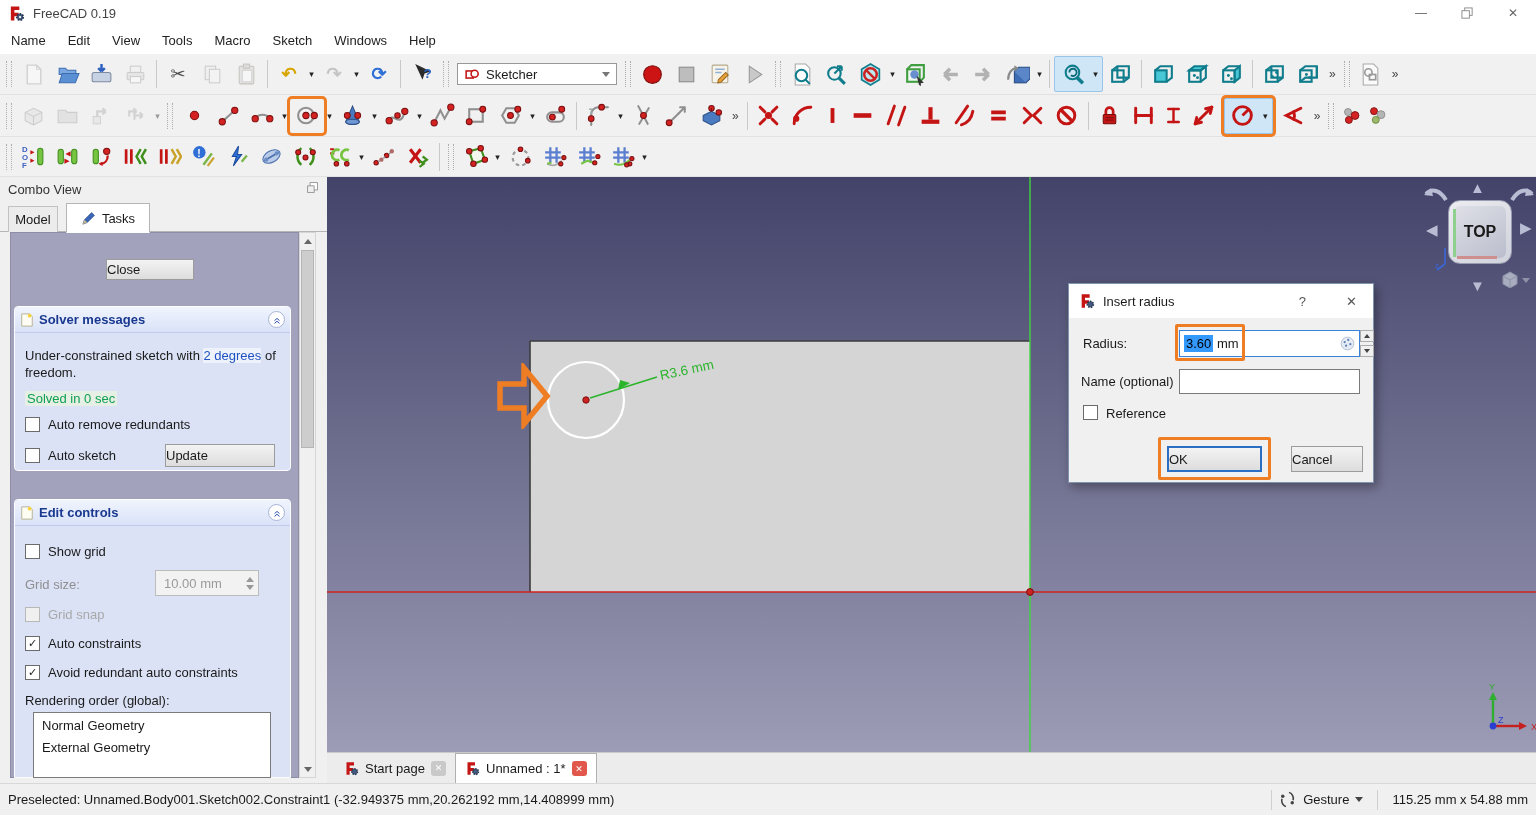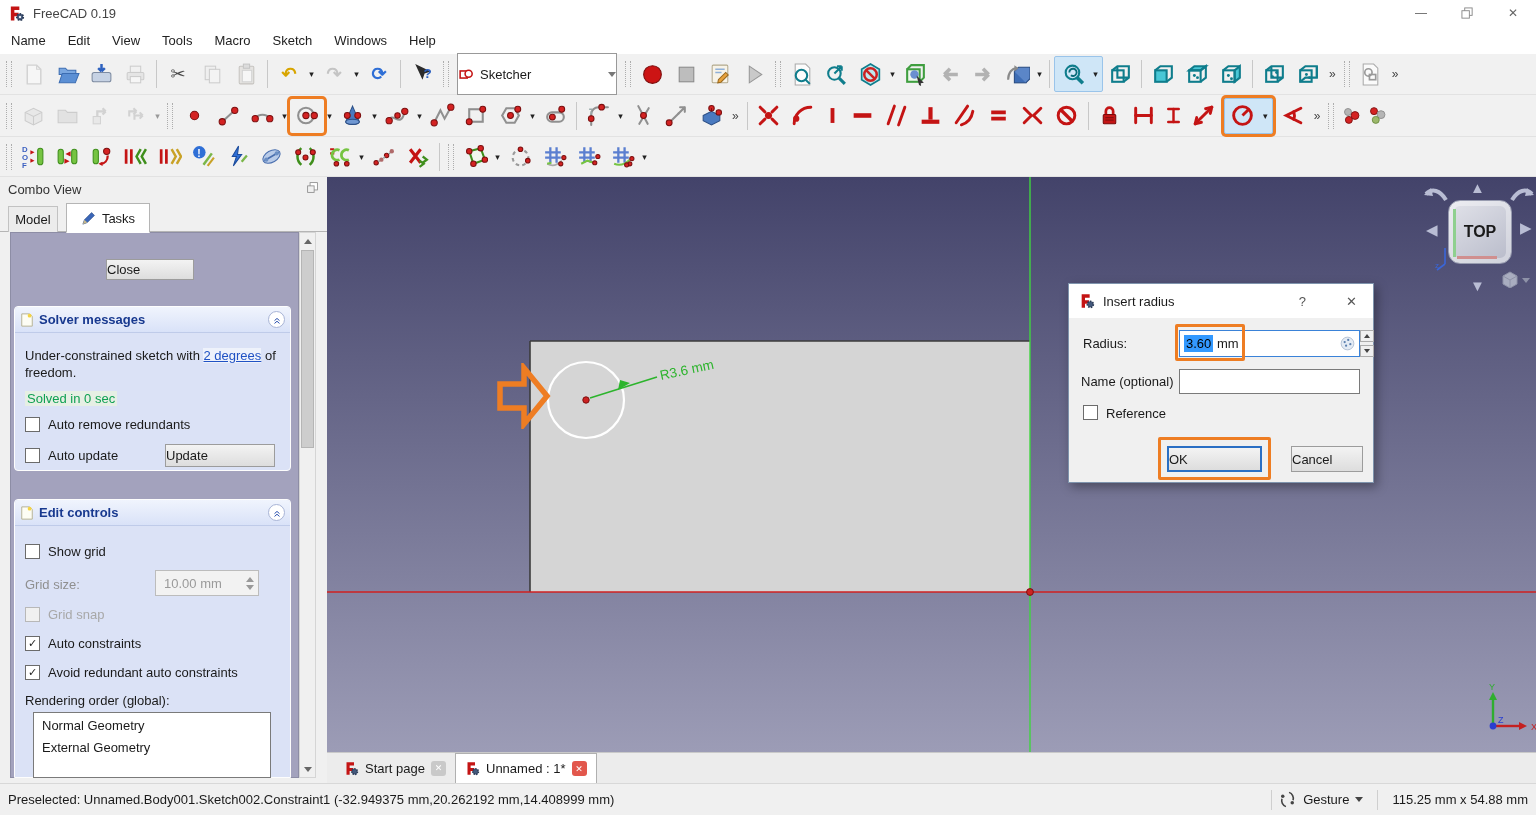--- a/index.html
+++ b/index.html
@@ -28,21 +28,21 @@
 .acttool{background:#cfe6f7;border:1px solid #9ac4ea;border-radius:2px}
 .g18{font-size:18px;line-height:1}
 
 .gs{stroke:#909090;stroke-width:2;fill:none;stroke-linecap:round}
 .rd{fill:#d42222;stroke:#7c0f0f;stroke-width:1}
 .rs{stroke:#c41414;stroke-width:2.8;fill:none;stroke-linecap:round}
 .rf{fill:#c41414}
 .tlo{stroke:#0f7d8c;stroke-width:2;fill:none}
 .gcap{fill:#76c442;stroke:#3f8f1c}
 
-.combo{width:160px;height:42px;background:#fff;border:1px solid #999;display:flex;align-items:center;padding:0 0;gap:5px;margin:0 4px}
+.combo{width:160px;height:22px;background:#fff;border:1px solid #999;display:flex;align-items:center;padding:0 6px;gap:5px;margin:0 4px}
 .tdown{width:0;height:0;border-left:4px solid transparent;border-right:4px solid transparent;border-top:5px solid #555}
 .tup{width:0;height:0;border-left:4px solid transparent;border-right:4px solid transparent;border-bottom:5px solid #555}
 
 #panel{left:0;top:177px;width:327px;height:606px;background:#f0f0f0}
 #panel-content{position:absolute;left:10px;top:55px;width:289px;height:546px;background:#a3a2bd;border:1px solid #8d8da5}
 .sect{position:absolute;left:3px;width:277px;background:#dbe2f6;border:1px solid #fdfdfd;border-radius:4px}
 .sect-h{height:26px;background:linear-gradient(#f0f4fd,#d9e2f8);border-bottom:1px solid #bfcbe9;border-radius:4px 4px 0 0;display:flex;align-items:center;padding:0 5px;gap:5px;font-weight:bold;color:#18398f}
 .coll{margin-left:auto;width:17px;height:17px;border-radius:9px;background:#fff;border:1px solid #a8b4d6;display:flex;align-items:center;justify-content:center}
 .cb{position:absolute;width:15px;height:15px;background:#fff;border:1px solid #6b6b6b;display:flex;align-items:center;justify-content:center;font-size:11px;color:#222;line-height:1}
 .btn{background:linear-gradient(#f3f3f3,#dddddd);border:1px solid #9c9c9c;display:flex;align-items:center;justify-content:flex-start}
@@ -735,27 +735,27 @@
             <circle cx="11" cy="3" r="2.2" fill="#f4d445"></circle>
           </svg>
         <span>Solver messages</span>
         <span class="coll">
             <svg width="10" height="10" viewBox="0 0 16 16">
               <path d="M4 9l4-3.5L12 9M4 13.5L8 10l4 3.5" stroke="#2a4fae" stroke-width="1.6" fill="none"></path>
             </svg>
           </span>
       </div>
       <div class="abs" style="left:10px;top:40px;width:258px;line-height:17px">
-        <span>Under-constrained sketch with </span><span style="color:#2052c4;text-decoration:underline;background:#eef2fb">2 degrees</span><span> of freedom.</span>
+        <span>Under-constrained sketch with </span><span style="color:#2052c4;background:#eef2fb">2 degrees</span><span> of freedom.</span>
       </div>
       <span class="lbl" style="left:10px;top:84px;color:#0fa052;background:#e6efe4;padding:0 2px">Solved in 0 sec</span>
       <span class="cb" style="left:10px;top:110px"></span>
       <span class="lbl" style="left:33px;top:110px">Auto remove redundants</span>
       <span class="cb" style="left:10px;top:141px"></span>
-      <span class="lbl" style="left:33px;top:141px">Auto update</span>
+      <span class="lbl" style="left:33px;top:141px">Auto sketch</span>
       <span class="abs btn" style="left:150px;top:137px;width:110px;height:23px">
           <span>Update</span>
         </span>
     </div>
 
     <div class="sect" style="top:266px;height:279px;border-radius:4px 4px 0 0">
       <div class="sect-h">
         <svg width="14" height="14" viewBox="0 0 16 16">
             <path d="M2 1h9l3 3v11H2z" fill="#fdfdf4" stroke="#b0ab8a"></path>
             <circle cx="11" cy="3" r="2.2" fill="#f4d445"></circle>

